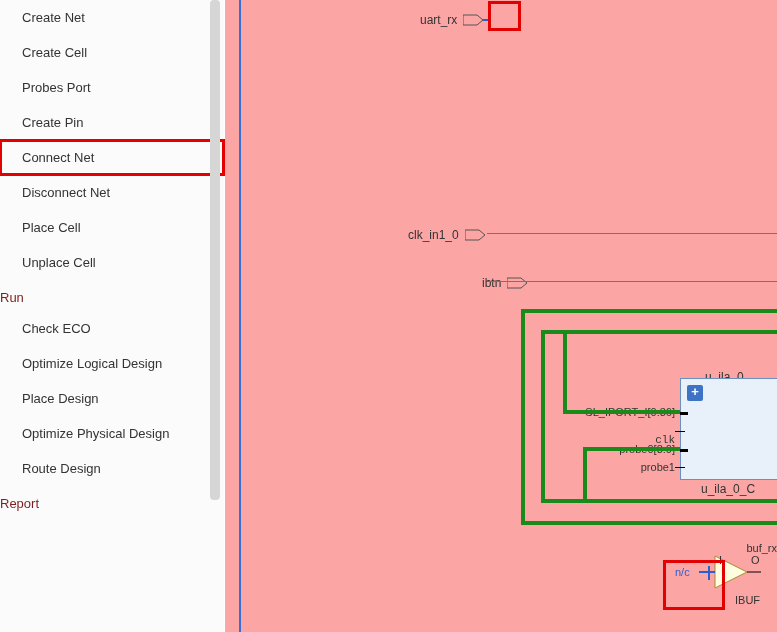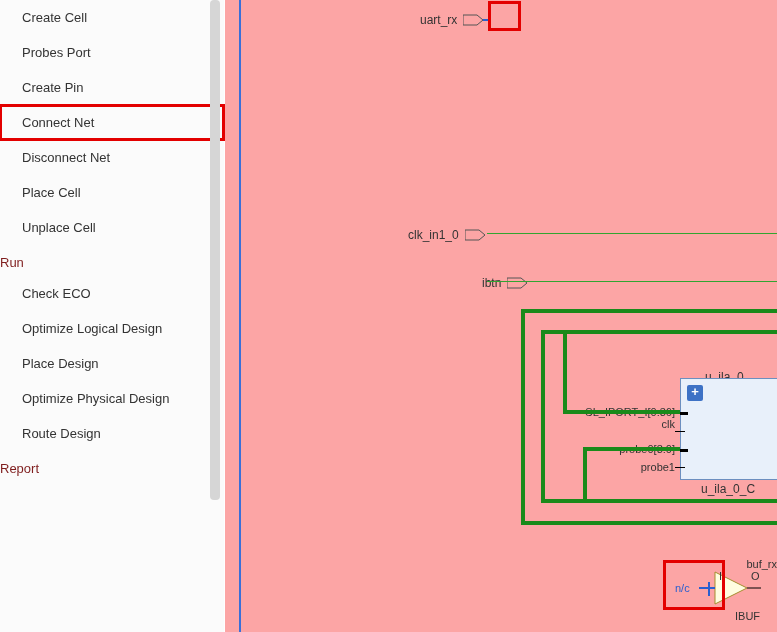--- a/index.html
+++ b/index.html
@@ -149,20 +149,21 @@
     background:#000;
     height:1px;
   }
 </style>
 </head>
 <body>
 
 <div class="container">
   <div class="sidebar">
     <div class="menu-group">
+      <div class="menu-item">Create Net</div>
       <div class="menu-item">Create Cell</div>
       <div class="menu-item">Probes Port</div>
       <div class="menu-item">Create Pin</div>
       <div class="menu-item highlighted">Connect Net</div>
       <div class="menu-item">Disconnect Net</div>
       <div class="menu-item">Place Cell</div>
       <div class="menu-item">Unplace Cell</div>
     </div>
     <div class="section-header">Run</div>
     <div class="menu-group">
@@ -226,32 +227,32 @@
     <div class="block" style="left:455px; top:378px; width:100px; height:102px;">
       <div class="plus-btn" style="left:6px; top:6px;">+</div>
     </div>
     <div class="block-title" style="left:476px; top:482px;">u_ila_0_C</div>
 
     <div class="block-pin" style="right:102px; top:406px;">SL_IPORT_I[0:36]</div>
     <div class="pin-stub" style="left:455px; top:412px; width:8px; height:3px; background:#000;"></div>
     <div class="wire-green-thick" style="left:338px; top:410px; width:117px;"></div>
     <div class="wire-green-thick-v" style="left:338px; top:330px; height:84px;"></div>
 
-    <div class="block-pin" style="right:102px; top:418px;">clk</div>
+    <div class="block-pin" style="right:102px; top:434px;font-family:Liberation Mono, monospace;">clk</div>
     <div class="pin-stub" style="left:450px; top:431px; width:10px;"></div>
 
     <div class="block-pin" style="right:102px; top:443px;">probe0[8:0]</div>
     <div class="pin-stub" style="left:455px; top:449px; width:8px; height:3px; background:#000;"></div>
     <div class="wire-green-thick" style="left:358px; top:447px; width:97px;"></div>
     <div class="wire-green-thick-v" style="left:358px; top:447px; height:56px;"></div>
 
     <div class="block-pin" style="right:102px; top:461px;">probe1</div>
     <div class="pin-stub" style="left:450px; top:467px; width:10px;"></div>
 
-    <div class="buf-box" style="left:466px; top:558px; width:80px; height:60px;">
+    <div class="buf-box" style="left:466px; top:542px; width:80px; height:60px;">
       <div class="buf-label" style="position:absolute; right:-6px; top:0;">buf_rx</div>
       <svg width="80" height="50" viewBox="0 0 80 50" style="position:absolute; top:10px; left:0;">
         <polygon points="24,4 56,20 24,36" fill="#fffde0" stroke="#a58d2f" stroke-width="1"></polygon>
         <line x1="8" y1="20" x2="24" y2="20" stroke="#2b5fcf" stroke-width="2"></line>
         <line x1="18" y1="14" x2="18" y2="28" stroke="#2b5fcf" stroke-width="2"></line>
         <line x1="56" y1="20" x2="70" y2="20" stroke="#000" stroke-width="1"></line>
       </svg>
       <div class="buf-label" style="position:absolute; left:-16px; top:24px; color:#2b5fcf;">n/c</div>
       <div class="buf-label" style="position:absolute; left:28px; top:12px;">I</div>
       <div class="buf-label" style="position:absolute; left:60px; top:12px;">O</div>

